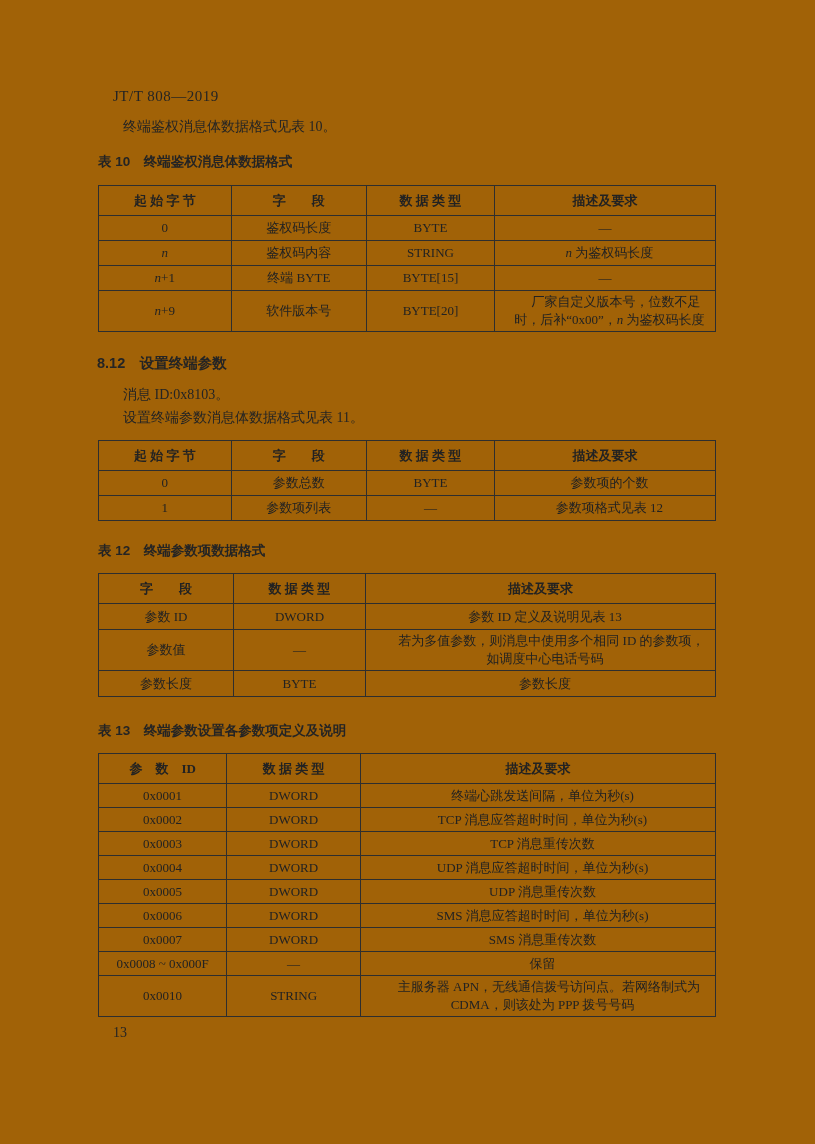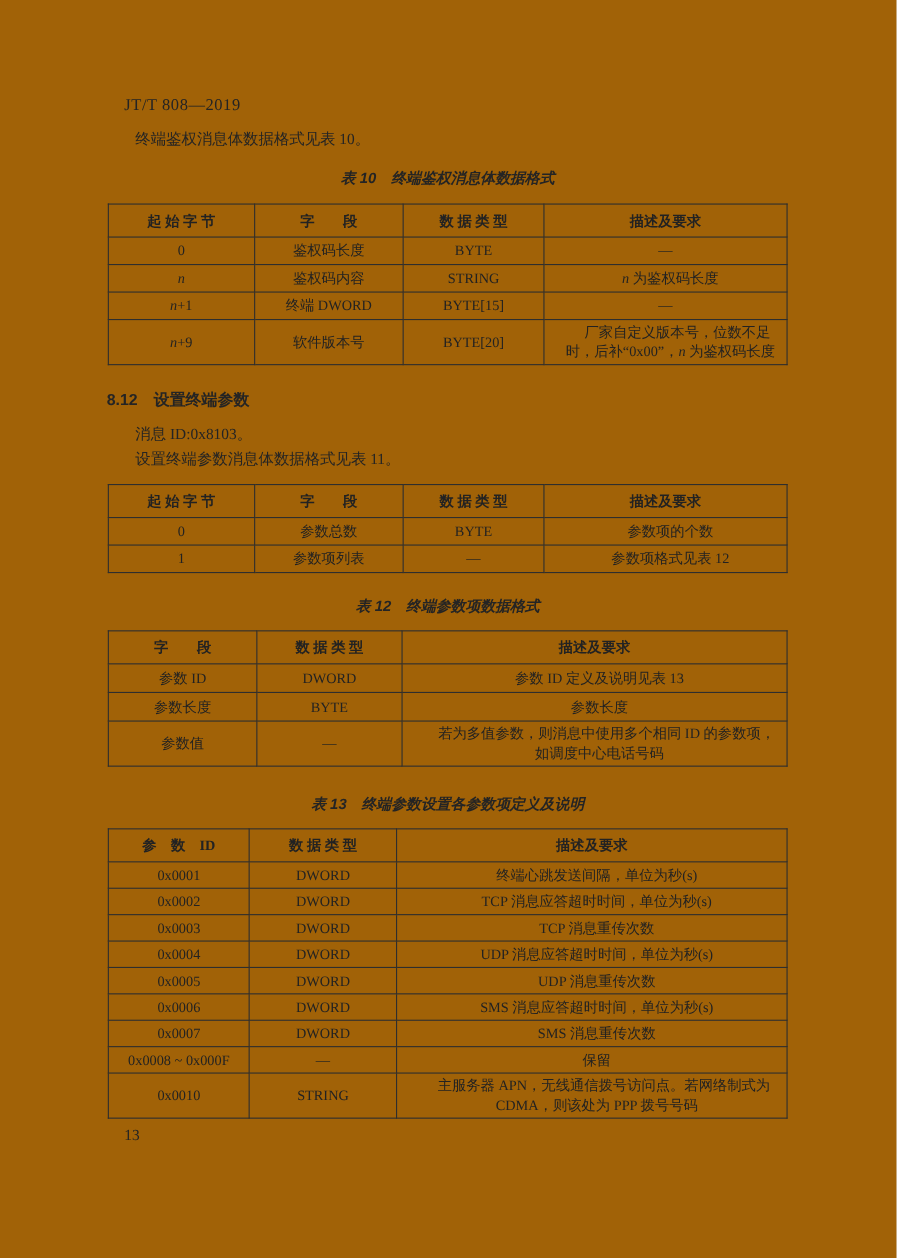--- a/index.html
+++ b/index.html
@@ -12,22 +12,22 @@
     color:#242424;
     overflow:hidden;
   }
   .content { position:absolute; left:98px; top:0; width:618px; }
 
   .doc-code { margin:88px 0 0 15px; font-size:15px; letter-spacing:0.5px; }
   .para { margin:14px 0 0 25px; font-size:14px; }
   .para.first { margin-top:13px; }
   .section-heading { margin:22px 0 0 -1px; font-size:14.5px; font-weight:bold;
     font-family:"Liberation Sans","DejaVu Sans",sans-serif; }
-  .caption { margin-top:17px; text-align:center; font-weight:bold; font-size:13.5px;
-    font-family:"Liberation Sans","DejaVu Sans",sans-serif;font-style:italic; }
+  .caption { margin-top:17px; text-align:left; font-weight:bold; font-size:13.5px;
+    font-family:"Liberation Sans","DejaVu Sans",sans-serif; }
 
   table { width:618px; border-collapse:collapse; table-layout:fixed;
     font-size:13px; color:#222; margin-top:13px; }
   table { border:1.5px solid #1f1f1f; }
   th,td { border:1px solid #2e2e2e; text-align:center; padding:2px 5px;
     line-height:18px; overflow:hidden; }
   th { font-weight:bold; height:25px; font-size:13px; }
   td.desc { text-align:center; padding-left:14px; }
   td.center { text-align:center; }
   td.indent { text-indent:1em; }
@@ -80,21 +80,21 @@
             <td class="center">—</td>
           </tr>
           <tr>
             <td><i>n</i></td>
             <td>鉴权码内容</td>
             <td>STRING</td>
             <td class="desc"><i>n</i> 为鉴权码长度</td>
           </tr>
           <tr>
             <td><i>n</i>+1</td>
-            <td>终端 DWORD</td>
+            <td>终端 BYTE</td>
             <td>BYTE[15]</td>
             <td class="center">—</td>
           </tr>
           <tr>
             <td><i>n</i>+9</td>
             <td>软件版本号</td>
             <td>BYTE[20]</td>
             <td class="desc indent">厂家自定义版本号，位数不足时，后补“0x00”，<i>n</i> 为鉴权码长度</td>
           </tr>
         </tbody>
@@ -138,29 +138,29 @@
             <th>描述及要求</th>
           </tr>
         </thead>
         <tbody>
           <tr>
             <td>参数 ID</td>
             <td>DWORD</td>
             <td class="desc">参数 ID 定义及说明见表 13</td>
           </tr>
           <tr>
+            <td>参数值</td>
+            <td>—</td>
+            <td class="desc indent">若为多值参数，则消息中使用多个相同 ID 的参数项，如调度中心电话号码</td>
+          </tr>
+          <tr>
             <td>参数长度</td>
             <td>BYTE</td>
             <td class="desc">参数长度</td>
           </tr>
-          <tr>
-            <td>参数值</td>
-            <td>—</td>
-            <td class="desc indent">若为多值参数，则消息中使用多个相同 ID 的参数项，如调度中心电话号码</td>
-          </tr>
         </tbody>
       </table>
 
     <div class="caption cap-gap-xl">表 13　终端参数设置各参数项定义及说明</div>
     <table class="t13">
         <thead>
           <tr>
             <th>参　数　ID</th>
             <th>数 据 类 型</th>
             <th>描述及要求</th>

